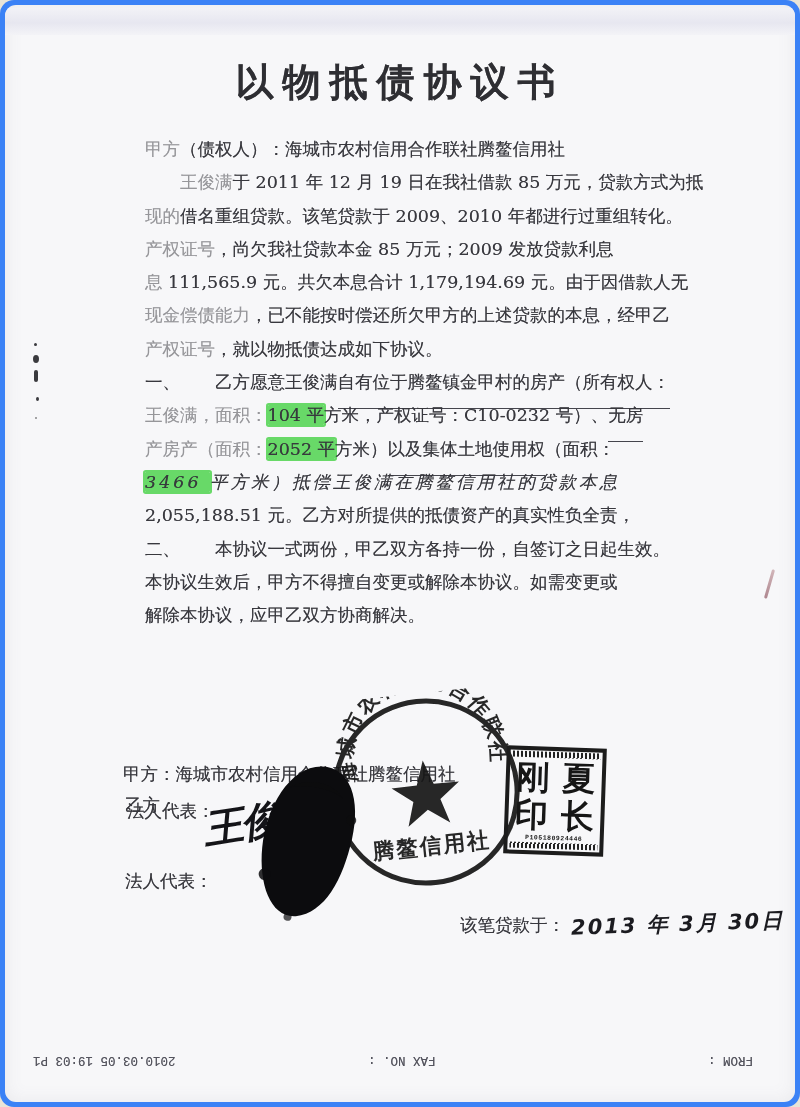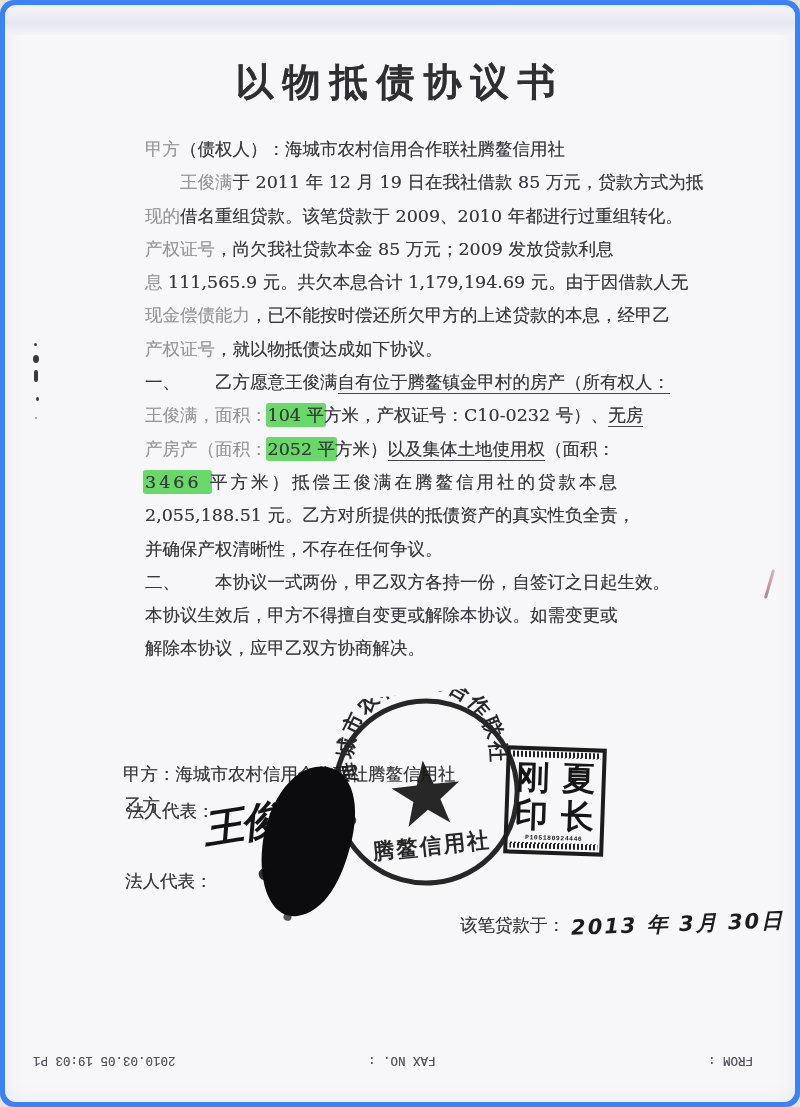--- a/index.html
+++ b/index.html
@@ -24,23 +24,23 @@
     position:absolute;left:0;right:0;top:52px;
     text-align:center;font-size:38px;font-weight:700;letter-spacing:9px;
     color:#2e2e33;text-shadow:0 0 .6px rgba(0,0,0,.55);
   }
   .doc-lines{
     position:absolute;left:140px;top:128px;width:560px;
     font-size:17.5px;line-height:33.3px;white-space:nowrap;
     color:#38383e;text-shadow:0 0 .5px rgba(20,20,25,.5);
   }
   .doc-lines .line{height:33.3px;}
-  .doc-lines .spread{letter-spacing:3px;}
+  .doc-lines .spread{letter-spacing:3px;font-style:italic;}
   .hl{background:#68d968;box-shadow:0 0 0 2px #68d968;border-radius:1px;}
-  .ul{border-bottom:1.6px solid #45454d;padding-bottom:1px;}
+  .ul{border-bottom:1.6px solid #45454d;padding-bottom:16px;}
   .faint{opacity:.5;filter:blur(.3px);}
   .sig-line{
     position:absolute;font-size:17.5px;color:#38383e;white-space:nowrap;
     text-shadow:0 0 .5px rgba(20,20,25,.5);
   }
   .hand{
     font-family:"DejaVu Sans","Liberation Sans",sans-serif;
     font-weight:700;font-style:italic;color:#1b1b20;
     display:inline-block;transform:rotate(-2deg);
     font-size:21px;letter-spacing:2px;text-shadow:none;
@@ -103,21 +103,20 @@
         <div class="line"><span class="faint">现的</span><span>借名重组贷款。该笔贷款于 2009、2010 年都进行过重组转化。</span></div>
         <div class="line"><span class="faint">产权证号</span><span>，尚欠我社贷款本金 85 万元；2009 发放贷款利息</span></div>
         <div class="line"><span class="faint">息</span><span> 111,565.9 元。共欠本息合计 1,179,194.69 元。由于因借款人无</span></div>
         <div class="line"><span class="faint">现金偿债能力</span><span>，已不能按时偿还所欠甲方的上述贷款的本息，经甲乙</span></div>
         <div class="line"><span class="faint">产权证号</span><span>，就以物抵债达成如下协议。</span></div>
         <div class="line"><span>一、　　乙方愿意王俊满</span><span class="ul">自有位于腾鳌镇金甲村的房产（所有权人：</span></div>
         <div class="line"><span class="faint">王俊满，面积：</span><span class="hl">104 平</span><span>方米，产权证号：C10-0232 号）、</span><span class="ul">无房</span></div>
         <div class="line"><span class="faint">产房产（面积：</span><span class="hl">2052 平</span><span>方米）</span><span class="ul">以及集体土地使用权</span><span>（面积：</span></div>
         <div class="line spread"><span class="hl">3466 </span><span>平方米）抵偿王俊满在腾鳌信用社的贷款本息</span></div>
         <div class="line"><span>2,055,188.51 元。乙方对所提供的抵债资产的真实性负全责，</span></div>
-        <div class="line"><span>并确保产权清晰性，不存在任何争议。</span></div>
         <div class="line"><span>二、　　本协议一式两份，甲乙双方各持一份，自签订之日起生效。</span></div>
         <div class="line"><span>本协议生效后，甲方不得擅自变更或解除本协议。如需变更或</span></div>
         <div class="line"><span>解除本协议，应甲乙双方协商解决。</span></div>
       </div>
 
     <div class="sig-line" style="left:118px;top:757px;">甲方：海城市农村信用合作联社腾鳌信用社</div>
     <div class="sig-line" style="left:122px;top:794px;">法人代表：</div>
     <div class="sig-line" style="left:120px;top:788px;">乙方：</div>
     <div class="sig-line" style="left:120px;top:864px;">法人代表：</div>
 

